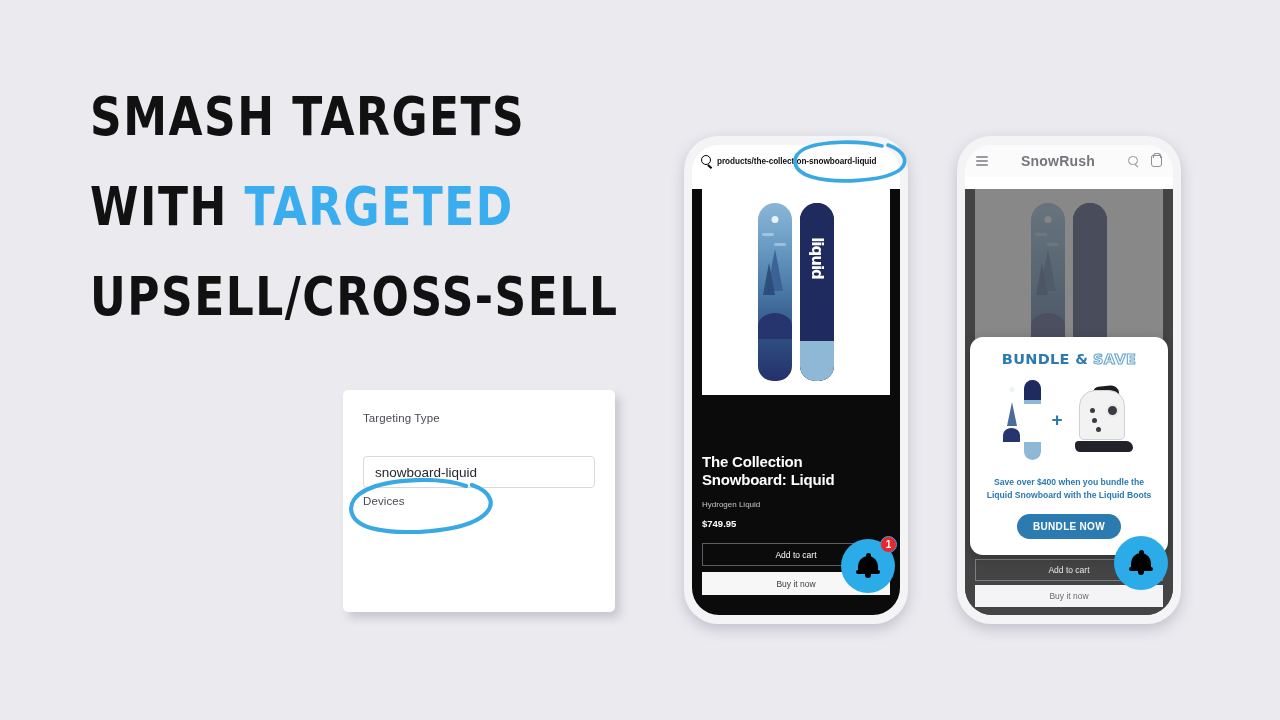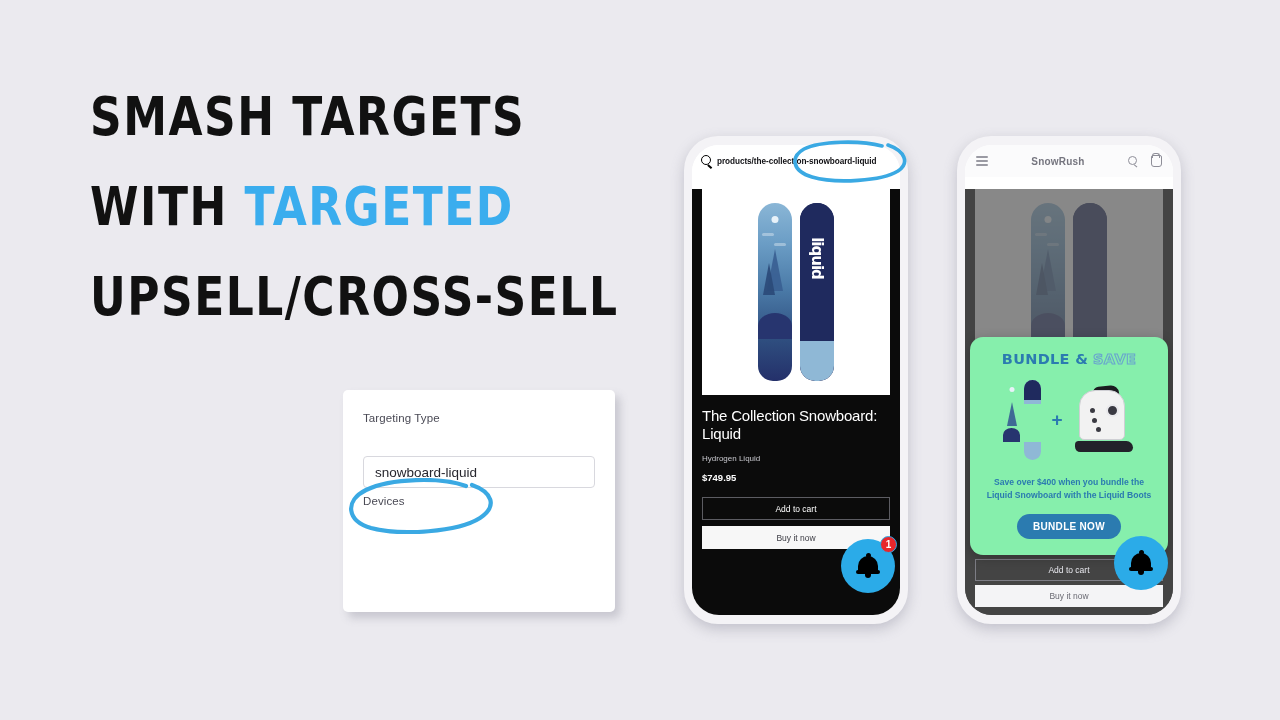--- a/index.html
+++ b/index.html
@@ -133,22 +133,23 @@
 
   .pdp { background: #0b0b0b; height: calc(100% - 32px); position: relative; }
   .pdp-img {
     margin: 12px 10px 0 10px;
     height: 206px; background: #ffffff;
     display: flex; align-items: center; justify-content: center;
     gap: 8px;
   }
   .pdp-body { padding: 12px 10px 0 10px; color: #fff; }
   .pdp-title {
-    font-size: 15px; font-weight: 400; line-height: 18px;
+    font-size: 15px; font-weight: 700; line-height: 18px;
     letter-spacing: -0.2px;
+    margin-top: 46px;
   }
   .pdp-vendor { font-size: 8px; color: #c9c9cf; margin-top: 11px; }
   .pdp-price { font-size: 9.5px; font-weight: 700; margin-top: 9px; }
   .btn-cart {
     margin: 14px 10px 0 10px; height: 23px;
     border: 1px solid #5c5c62; background: #0b0b0b;
     color: #ffffff; font-size: 8.5px;
     display: flex; align-items: center; justify-content: center;
   }
   .btn-buy {
@@ -187,38 +188,38 @@
     font-weight:700; font-size:15px; letter-spacing:-1px;
     white-space:nowrap;
   }
   .b-right .foot { position:absolute; left:0; bottom:0; width:100%; height:40px; background:#8fb8d6; border-radius:0 0 15px 15px; }
 
   
   .shopbar {
     height: 32px; background:#fbfbfc; display:flex; align-items:center;
     padding: 0 11px; justify-content: space-between;
   }
-  .shop-title { font-size:10px; font-weight:700; color:#75757f; letter-spacing:.2px; }
+  .shop-title { font-size:14px; font-weight:700; color:#75757f; letter-spacing:.2px; }
   .hamb { width:12px; }
   .hamb span { display:block; height:1.4px; background:#9a9aa3; margin:2.6px 0; border-radius:1px; }
   .ico-row { display:flex; gap:12px; align-items:center; }
   .ico-search { width:11px;height:11px;position:relative; }
   .ico-search::before{content:"";position:absolute;width:7.5px;height:7.5px;border:1.3px solid #8e8e98;border-radius:50%;left:0;top:0;}
   .ico-search::after{content:"";position:absolute;width:4px;height:1.3px;background:#8e8e98;left:6.5px;top:8px;transform:rotate(42deg);transform-origin:left center;}
   .ico-bag { width:11px;height:12px;border:1.3px solid #8e8e98;border-radius:2px 2px 3px 3px;position:relative; }
   .ico-bag::before{content:"";position:absolute;left:50%;top:-3px;transform:translateX(-50%);width:6px;height:4px;border:1.3px solid #8e8e98;border-bottom:none;border-radius:3px 3px 0 0;}
 
   .pdp2 { height: calc(100% - 32px); position:relative; background:#0b0b0b; }
   .dim { position:absolute; inset:0; background:rgba(90,90,90,0.72); z-index:5; }
 
   
   .bundle {
     position:absolute; z-index:9;
     left: 5px; right: 5px; top: 148px;
-    background:#86efac; border-radius:13px;
+    background:#ffffff; border-radius:13px;
     box-shadow: 0 3px 12px rgba(0,0,0,0.25);
     padding: 14px 12px 16px 12px;
     text-align:center;
   }
   .bundle-head {
     font-family:"DejaVu Sans", sans-serif;
     font-size: 14.5px; font-weight:700; letter-spacing:.3px;
     color:#2b7bb0;
   }
   .bundle-head .save {

